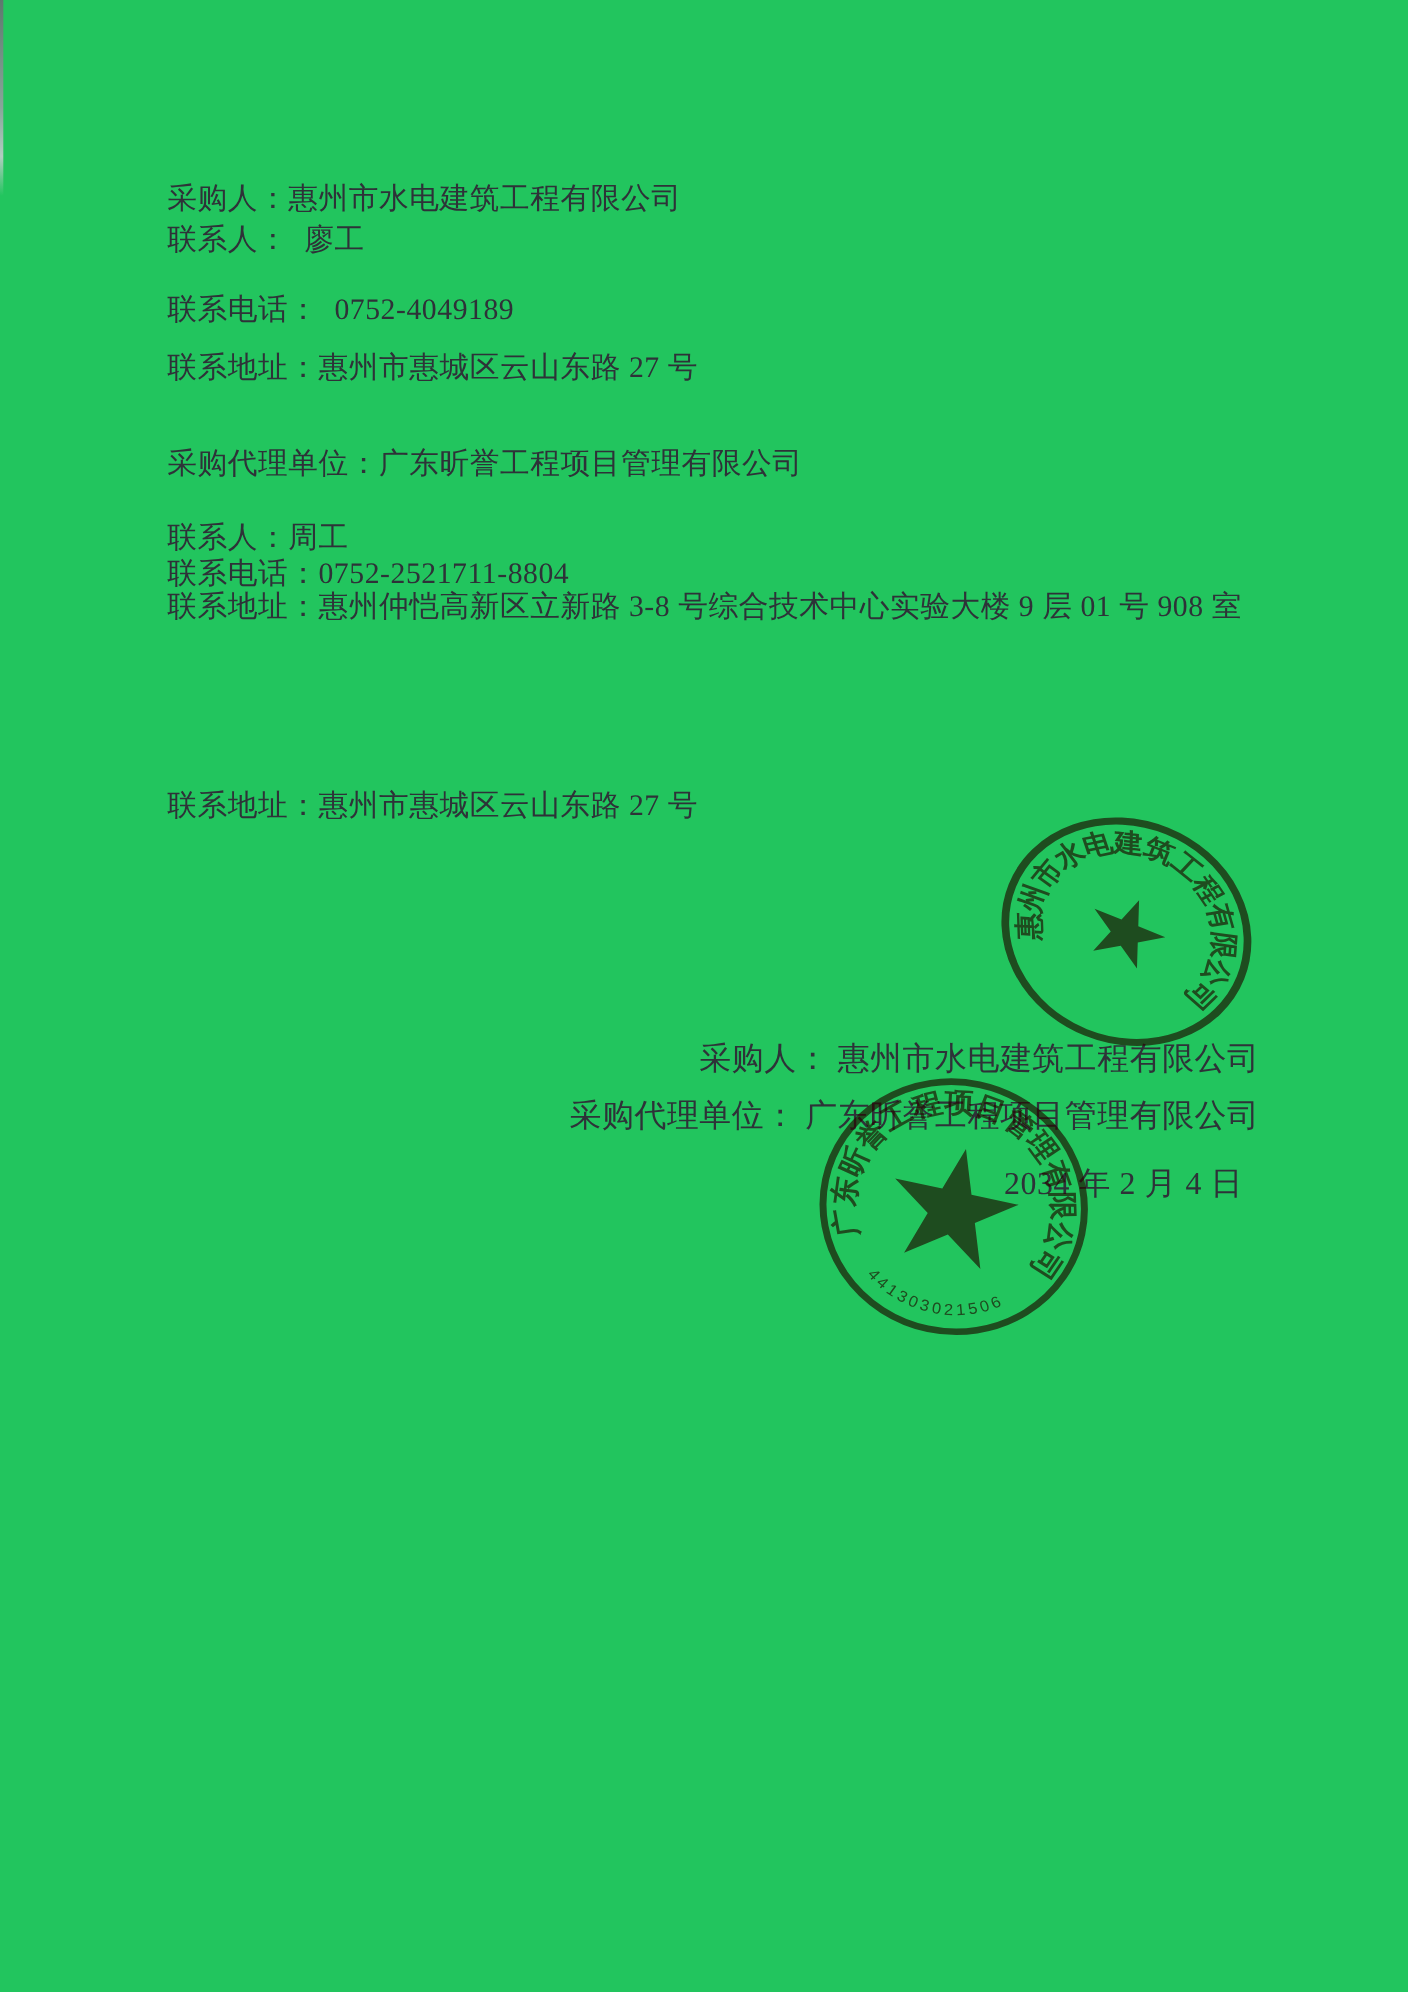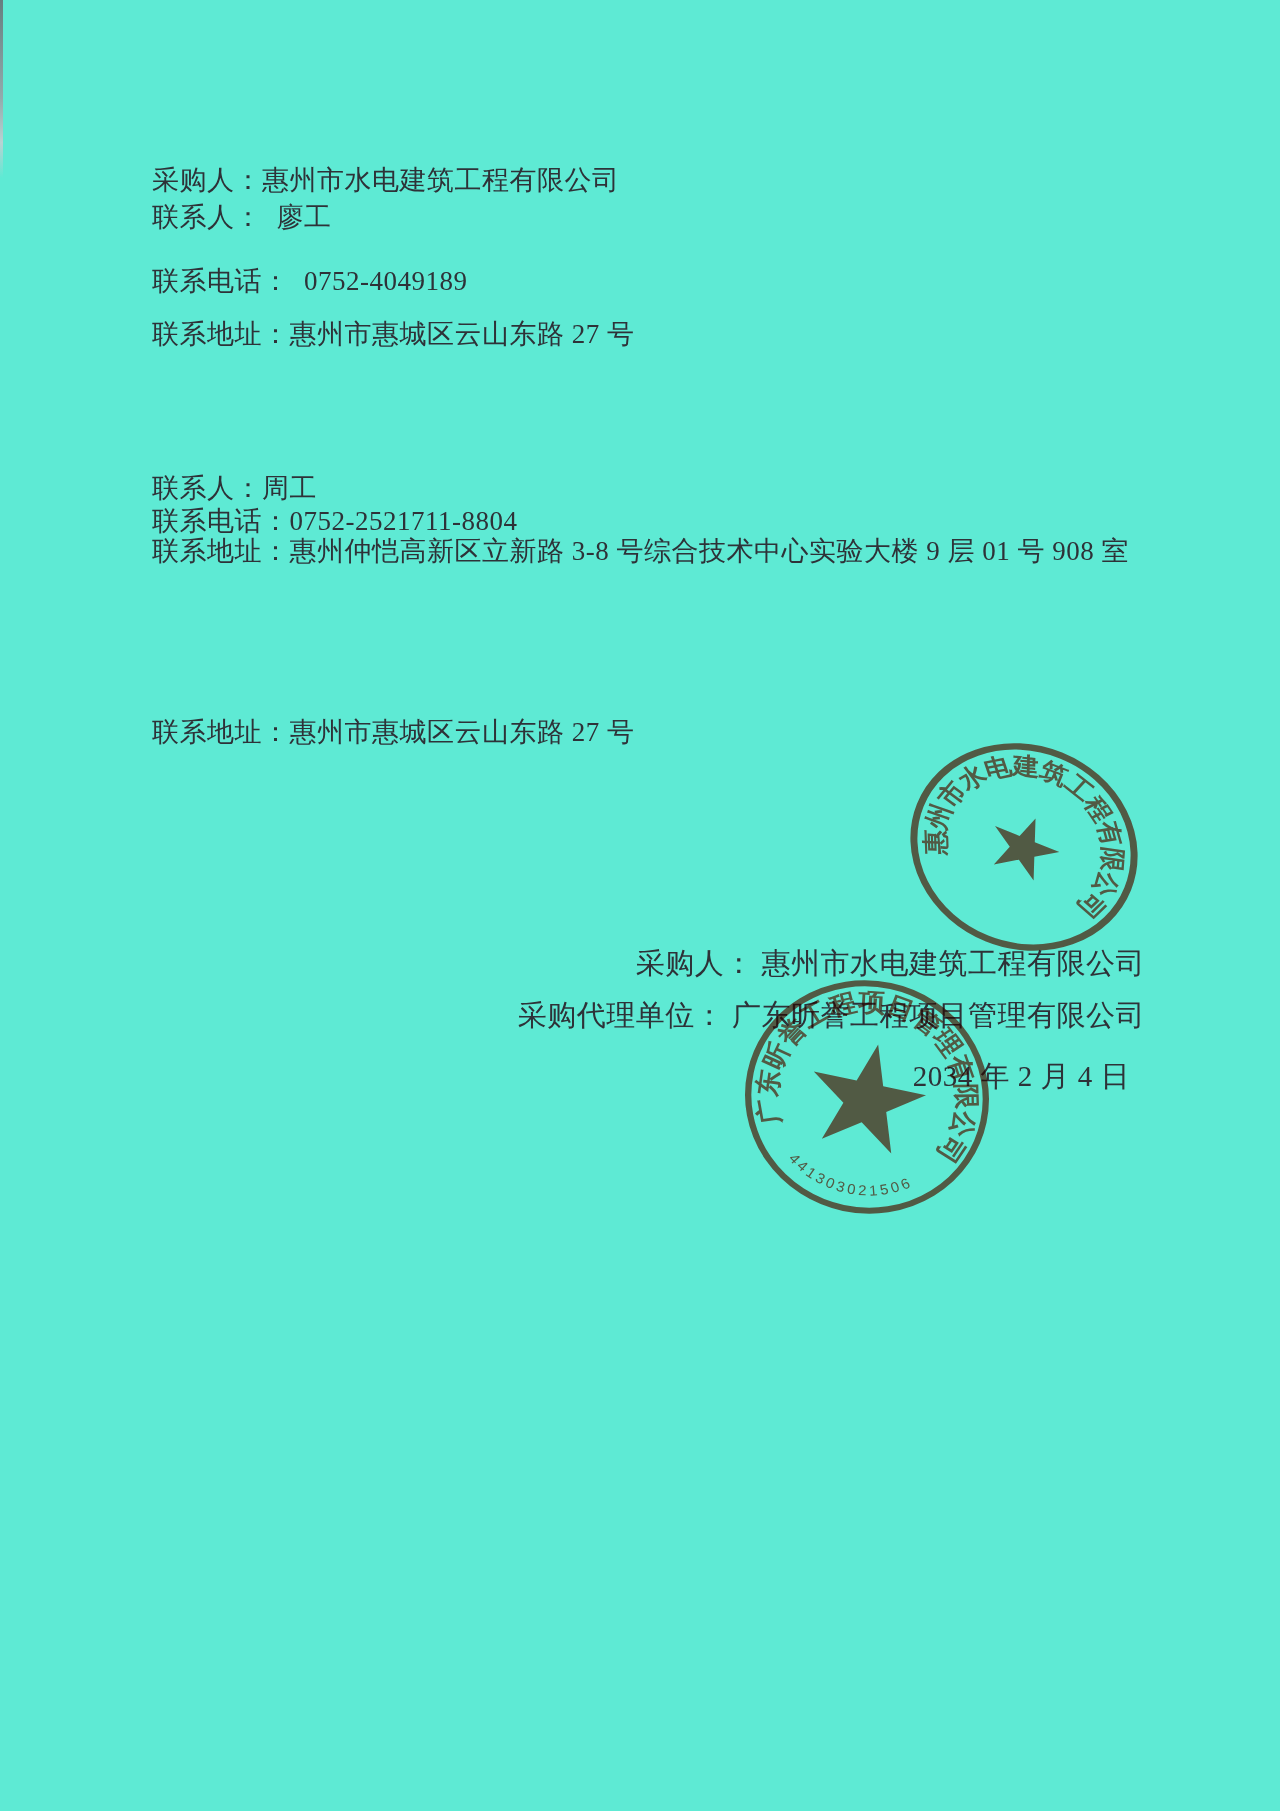--- a/index.html
+++ b/index.html
@@ -1,20 +1,20 @@
 <!DOCTYPE html>
 <html><head>
 <meta charset="utf-8">
 <style>
   html,body { margin:0; padding:0; background:#e8eaec; }
   .page {
     position:relative;
     width:1280px; height:1811px;
     margin:0 auto;
-    background:#5eead4;
+    background:#22c55e;
     font-family:"Liberation Serif","DejaVu Serif",serif;
     color:#2e3238;
     overflow:hidden;
   }
   .scan-edge {
     position:absolute; left:0; top:0; width:3px; height:178px;
     background:linear-gradient(#676c71 0%, #9aa0a5 55%, #c9ced2 80%, rgba(200,205,210,0) 100%);
     opacity:.85;
   }
   .line {
@@ -44,20 +44,21 @@
 
 <div class="page">
 
   <div class="scan-edge"></div>
 
   <div class="line" style="top:163px">采购人：惠州市水电建筑工程有限公司</div>
   <div class="line" style="top:200px">联系人：  廖工</div>
   <div class="line" style="top:264px">联系电话：  0752-4049189</div>
   <div class="line" style="top:317px">联系地址：惠州市惠城区云山东路 27 号</div>
 
+  <div class="line" style="top:404px">采购代理单位：广东昕誉工程项目管理有限公司</div>
   <div class="line" style="top:471px">联系人：周工</div>
   <div class="line" style="top:504px">联系电话：0752-2521711-8804</div>
   <div class="line" style="top:534px">联系地址：惠州仲恺高新区立新路 3-8 号综合技术中心实验大楼 9 层 01 号 908 室</div>
 
   <div class="line" style="top:715px">联系地址：惠州市惠城区云山东路 27 号</div>
 
   <div class="sig-line" style="top:945px">采购人： 惠州市水电建筑工程有限公司</div>
   <div class="sig-line" style="top:997px">采购代理单位： 广东昕誉工程项目管理有限公司</div>
   <div class="sig-line" style="top:1058px; right:150px">2034 年 2 月 4 日</div>
 

